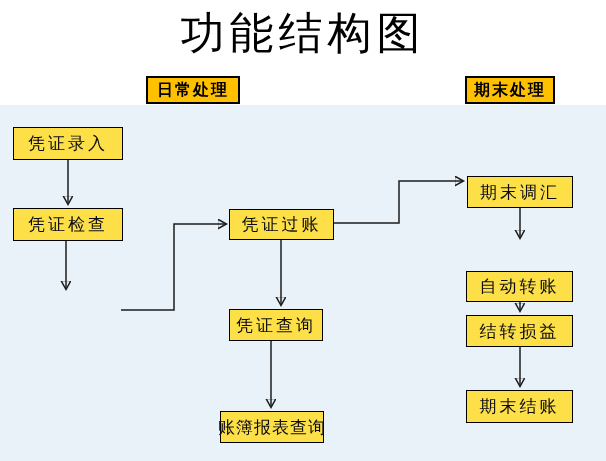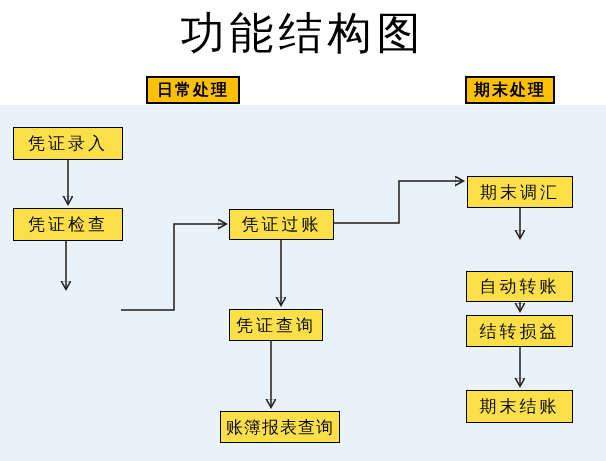--- a/index.html
+++ b/index.html
@@ -57,21 +57,21 @@
     display: flex;
     align-items: center;
     justify-content: center;
     white-space: nowrap;
   }
   #node-voucher-entry    { left: 13px;  top: 127px; width: 110px; height: 33px; }
   #node-voucher-check    { left: 13px;  top: 208px; width: 110px; height: 33px; }
   #node-voucher-review   { left: 14px;  top: 293px; width: 107px; height: 33px; }
   #node-voucher-posting  { left: 229px; top: 209px; width: 105px; height: 31px; }
   #node-voucher-query    { left: 229px; top: 309px; width: 94px; height: 32px; text-align: center; }
-  #node-book-report      { left: 220px; top: 411px; width: 120px; height: 32px; font-size: 17px; letter-spacing: 1px; }
+  #node-book-report      { left: 220px; top: 411px; width: 104px; height: 32px; font-size: 17px; letter-spacing: 1px; }
   #node-fx-adjust        { left: 467px; top: 165px; width: 106px; height: 32px; margin-top: 11px; }
   #node-auto-transfer    { left: 466px; top: 242px; width: 107px; height: 31px; margin-top: 29px; }
   #node-pl-carryover     { left: 466px; top: 315px; width: 107px; height: 32px; }
   #node-period-closing   { left: 466px; top: 390px; width: 107px; height: 33px; }
   #connector-layer {
     position: absolute;
     left: 0; top: 0;
     width: 606px; height: 461px;
     pointer-events: none;
   }

